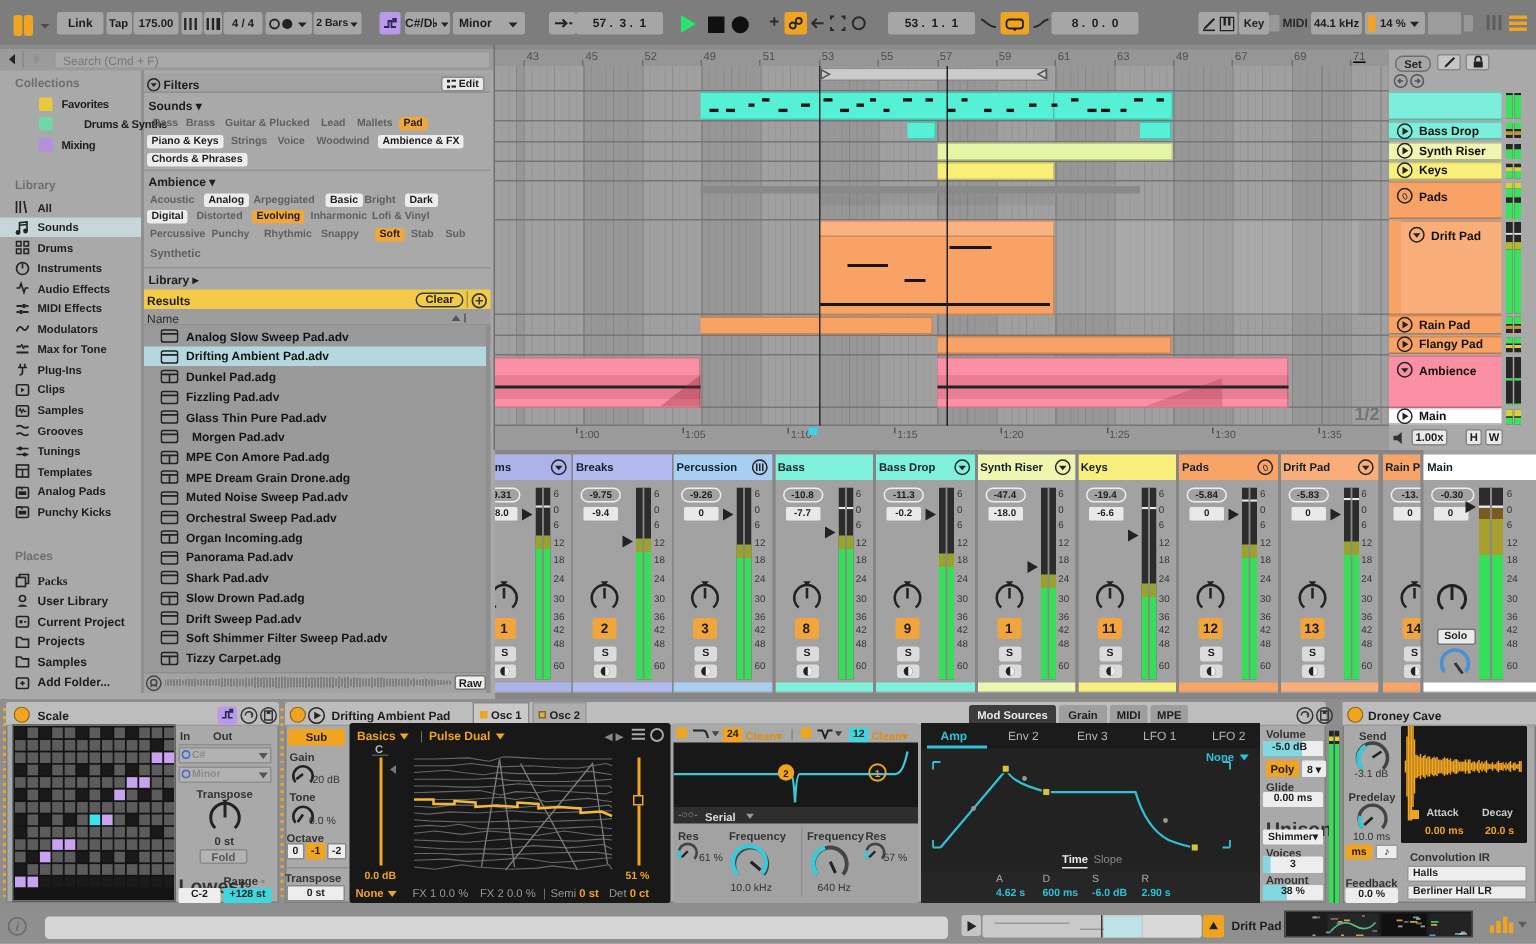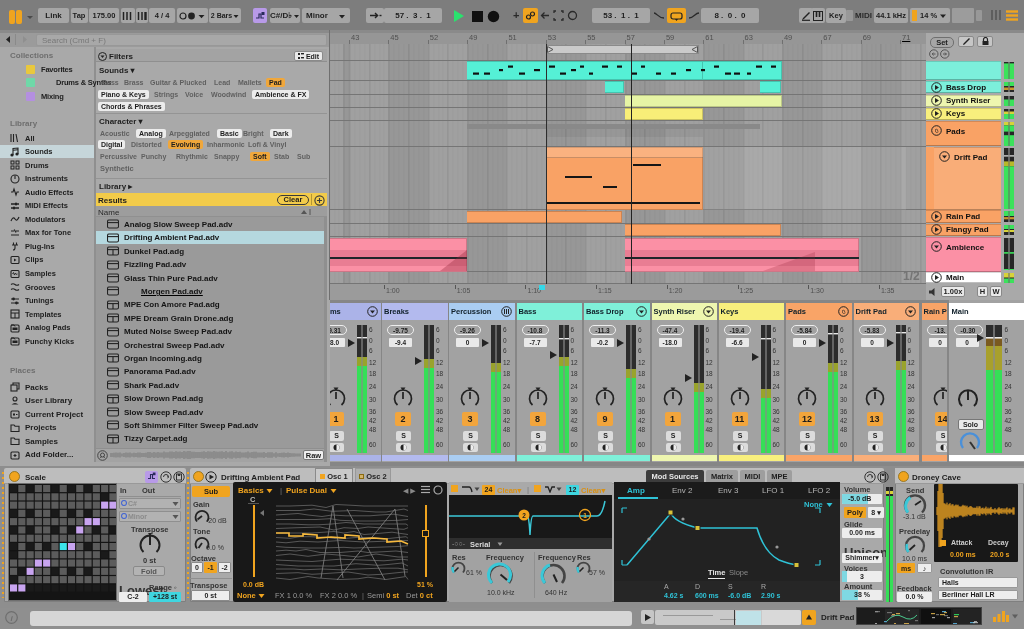--- a/index.html
+++ b/index.html
@@ -362,21 +362,21 @@
 <div class="ab" style="left:10px;top:366px;">
     <div style="color:#6e6e6e;font-size:8px;font-weight:bold;">Places</div>
   </div>
 <div class="ab" style="left:10px;top:382px;">
     <svg width="10" height="10">
       <rect x="1" y="3" width="6" height="6" fill="none" stroke="#222" stroke-width="1.1"></rect>
       <path d="M3 3 L3 1 L9 1 L9 7 L7 7" fill="none" stroke="#222" stroke-width="1.1"></path>
     </svg>
   </div>
 <div class="ab" style="left:25px;top:382.5px;">
-    <div style="color:#1d1d1d;font-size:8px;font-weight:bold;">Packs</div>
+    <div style="color:#1d1d1d;font-size:8px;font-weight:bold;font-family:Liberation Serif, serif;">Packs</div>
   </div>
 <div class="ab" style="left:10px;top:395.55px;">
     <svg width="10" height="10">
       <circle cx="5" cy="3" r="2" fill="none" stroke="#222" stroke-width="1.1"></circle>
       <path d="M1.5 8.5 Q5 5.5 8.5 8.5 Z" fill="#222"></path>
     </svg>
   </div>
 <div class="ab" style="left:25px;top:396.05px;">
     <div style="color:#1d1d1d;font-size:8px;font-weight:bold;">User Library</div>
   </div>
@@ -466,21 +466,21 @@
 <div class="ab" style="left:211px;top:91px;">
     <div style="color:#5f5f5f;font-size:7px;font-weight:bold;">Woodwind</div>
   </div>
 <div class="ab" style="left:252px;top:90px;">
     <div style="background:#ececec;border-radius:2px;padding:1px 3px;color:#1d1d1d;font-size:7px;font-weight:bold;">Ambience &amp; FX</div>
   </div>
 <div class="ab" style="left:98px;top:102px;">
     <div style="background:#ececec;border-radius:2px;padding:1px 3px;color:#1d1d1d;font-size:7px;font-weight:bold;">Chords &amp; Phrases</div>
   </div>
 <div class="ab" style="left:99px;top:117px;">
-    <div style="color:#1d1d1d;font-size:8px;font-weight:bold;">Character ▾</div>
+    <div style="color:#1d1d1d;font-size:8px;font-weight:bold;">Ambience ▾</div>
   </div>
 <div class="ab" style="left:96px;top:113px;width:231px;height:1px;background:#949494;"></div>
 <div class="ab" style="left:100px;top:130px;">
     <div style="color:#5f5f5f;font-size:7px;font-weight:bold;">Acoustic</div>
   </div>
 <div class="ab" style="left:136px;top:129px;">
     <div style="background:#ececec;border-radius:2px;padding:1px 3px;color:#1d1d1d;font-size:7px;font-weight:bold;">Analog</div>
   </div>
 <div class="ab" style="left:169px;top:130px;">
     <div style="color:#5f5f5f;font-size:7px;font-weight:bold;">Arpeggiated</div>
@@ -606,21 +606,21 @@
   </div>
 <div class="ab" style="left:124px;top:273.5px;">
     <div style="color:#141414;font-size:8px;font-weight:bold;">Glass Thin Pure Pad.adv</div>
   </div>
 <div class="ab" style="left:107px;top:286.4px;">
     <svg width="12" height="10">
       <rect x="0.5" y="1" width="11" height="8" rx="1.5" fill="none" stroke="#222" stroke-width="1.1"></rect>
       <line x1="0.5" y1="3.6" x2="11.5" y2="3.6" stroke="#222" stroke-width="1.1"></line>
     </svg>
   </div>
-<div class="ab" style="left:141px;top:286.9px;text-decoration:underline;">
+<div class="ab" style="left:128px;top:286.9px;">
     <div style="color:#141414;font-size:8px;font-weight:bold;">Morgen Pad.adv</div>
   </div>
 <div class="ab" style="left:107px;top:299.79999999999995px;">
     <svg width="12" height="10">
       <rect x="0.5" y="1" width="11" height="8" rx="1.5" fill="none" stroke="#222" stroke-width="1.1"></rect>
       <line x1="0.5" y1="3.6" x2="11.5" y2="3.6" stroke="#222" stroke-width="1.1"></line>
       <line x1="6" y1="3.6" x2="6" y2="9" stroke="#222" stroke-width="1.1"></line>
     </svg>
   </div>
 <div class="ab" style="left:124px;top:300.29999999999995px;">
@@ -692,21 +692,21 @@
 <div class="ab" style="left:124px;top:394.0999999999998px;">
     <div style="color:#141414;font-size:8px;font-weight:bold;">Slow Drown Pad.adg</div>
   </div>
 <div class="ab" style="left:107px;top:406.9999999999998px;">
     <svg width="12" height="10">
       <rect x="0.5" y="1" width="11" height="8" rx="1.5" fill="none" stroke="#222" stroke-width="1.1"></rect>
       <line x1="0.5" y1="3.6" x2="11.5" y2="3.6" stroke="#222" stroke-width="1.1"></line>
     </svg>
   </div>
 <div class="ab" style="left:124px;top:407.4999999999998px;">
-    <div style="color:#141414;font-size:8px;font-weight:bold;">Slow Sweep Pad.adv</div>
+    <div style="color:#141414;font-size:8px;font-weight:bold;">Drift Sweep Pad.adv</div>
   </div>
 <div class="ab" style="left:107px;top:420.39999999999975px;">
     <svg width="12" height="10">
       <rect x="0.5" y="1" width="11" height="8" rx="1.5" fill="none" stroke="#222" stroke-width="1.1"></rect>
       <line x1="0.5" y1="3.6" x2="11.5" y2="3.6" stroke="#222" stroke-width="1.1"></line>
     </svg>
   </div>
 <div class="ab" style="left:124px;top:420.89999999999975px;">
     <div style="color:#141414;font-size:8px;font-weight:bold;">Soft Shimmer Filter Sweep Pad.adv</div>
   </div>
@@ -2241,21 +2241,21 @@
     <svg width="15" height="15">
       <path d="M3 12.5 A6 6 0 1 1 12 12.5" fill="none" stroke="#444" stroke-width="1.8"></path>
       <path d="M3 12.5 A6 6 0 0 1 1.8 7" fill="none" stroke="#3bc8d8" stroke-width="2.4"></path>
       <line x1="7.5" y1="7.5" x2="3.5" y2="11.5" stroke="#222" stroke-width="1.6"></line>
     </svg>
   </div>
 <div class="ab" style="left:589px;top:569px;">
     <div style="color:#333;font-size:7px;">57 %</div>
   </div>
 <div class="ab" style="left:646px;top:470px;width:58px;height:13px;background:#3c3c3c;border-radius:2px 2px 0 0;color:#e8e8e8;font-size:7.5px;font-weight:bold;display:flex;align-items:center;justify-content:center;">Mod Sources</div>
-<div class="ab" style="left:706px;top:470px;width:32px;height:13px;background:#9e9e9e;border-radius:2px 2px 0 0;color:#1d1d1d;font-size:7.5px;font-weight:bold;display:flex;align-items:center;justify-content:center;">Matrix</div>
+<div class="ab" style="left:706px;top:470px;width:32px;height:13px;background:#9e9e9e;border-radius:2px 2px 0 0;color:#1d1d1d;font-size:7.5px;font-weight:bold;display:flex;align-items:center;justify-content:center;">Grain</div>
 <div class="ab" style="left:740px;top:470px;width:25px;height:13px;background:#9e9e9e;border-radius:2px 2px 0 0;color:#1d1d1d;font-size:7.5px;font-weight:bold;display:flex;align-items:center;justify-content:center;">MIDI</div>
 <div class="ab" style="left:767px;top:470px;width:25px;height:13px;background:#9e9e9e;border-radius:2px 2px 0 0;color:#1d1d1d;font-size:7.5px;font-weight:bold;display:flex;align-items:center;justify-content:center;">MPE</div>
 <div class="ab" style="left:614px;top:482px;width:226px;height:120px;background:#222222;"></div>
 <div class="ab" style="left:614px;top:482px;width:226px;height:17px;background:#1b1b1b;"></div>
 <div class="ab" style="left:627px;top:486px;">
     <div style="color:#2fc2d6;font-size:8px;font-weight:bold;">Amp</div>
   </div>
 <div class="ab" style="left:618px;top:497px;width:40px;height:2px;background:#2fc2d6;"></div>
 <div class="ab" style="left:672px;top:486px;">
     <div style="color:#b5b5b5;font-size:8px;">Env 2</div>

